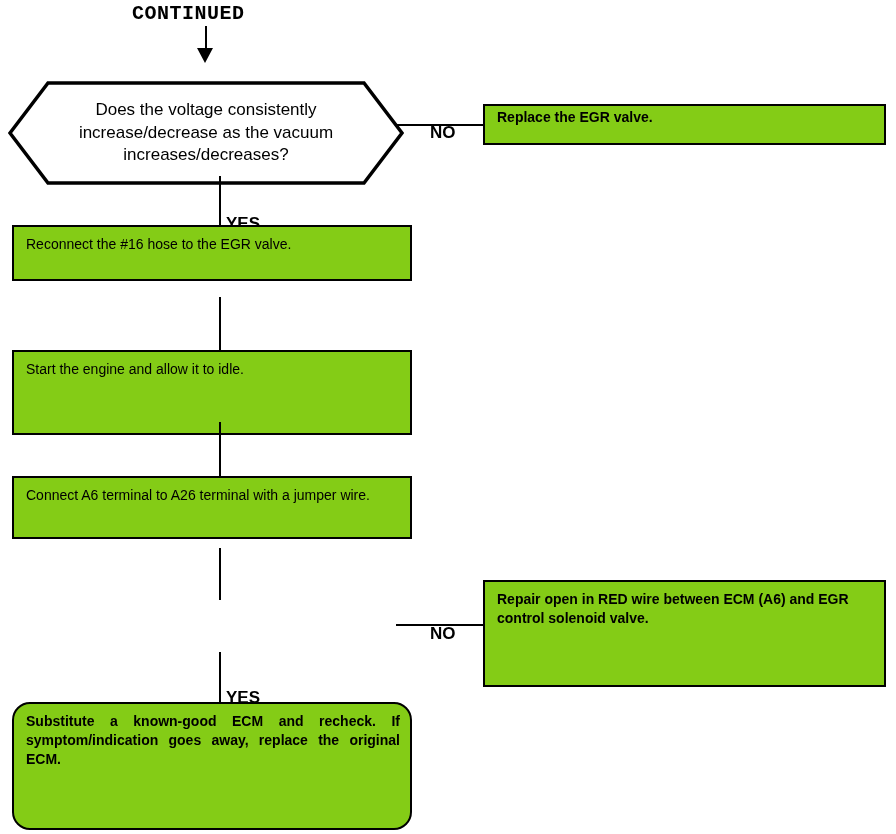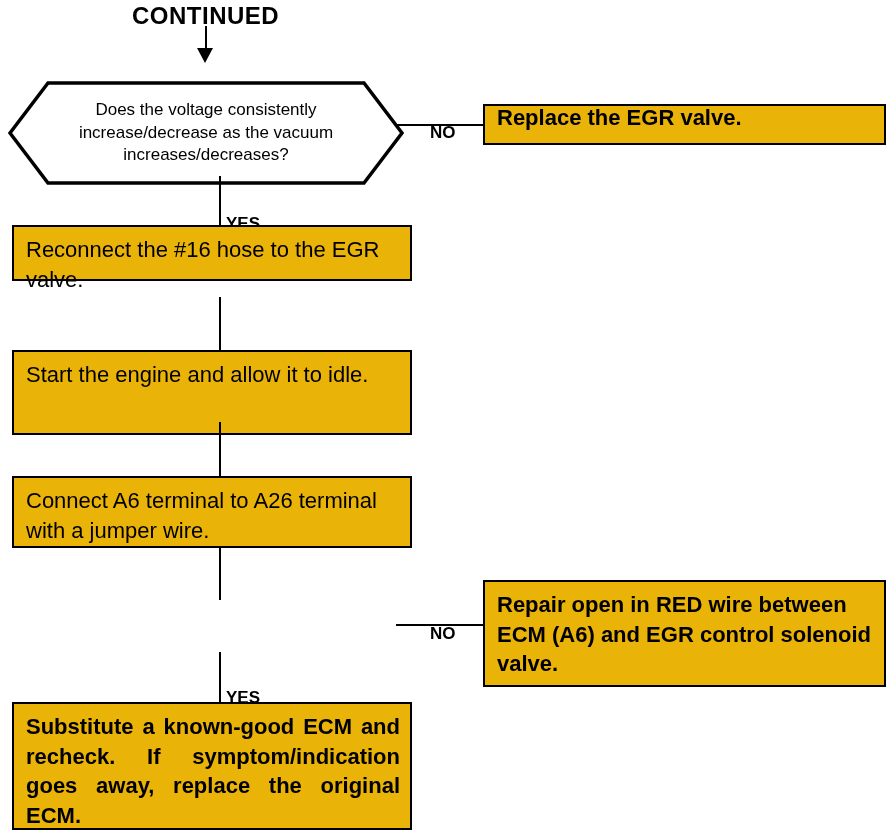--- a/index.html
+++ b/index.html
@@ -17,32 +17,33 @@
     height: 834px;
     overflow: hidden;
     background: #ffffff;
   }
   .abs { position: absolute; }
 
   
   .title {
     left: 132px;
     top: 2px;
-    font-size: 24px;
+    font-size: 20px;
     font-weight: bold;
     letter-spacing: 0.5px;
+    font-family: Liberation Mono, monospace;
   }
 
   
   .box {
     border: 2px solid #000;
-    background: #eab308;
+    background: #84cc16;
     box-sizing: border-box;
     padding: 8px 10px 22px 12px;
-    font-size: 22px;
+    font-size: 14px;
     line-height: 1.35;
   }
   .box.bold { font-weight: bold; }
 
   
   .hex {
     position: absolute;
     box-sizing: border-box;
   }
   .hex .hexbody {
@@ -121,34 +122,34 @@
   </div>
 
   <div class="abs vline" style="left:219px; top:297px; height:53px;"></div>
 
   <div class="abs box" style="left:12px; top:350px; width:400px; height:85px;">
     <span>Start the engine and allow it to idle.</span>
   </div>
 
   <div class="abs vline" style="left:219px; top:422px; height:54px;"></div>
 
-  <div class="abs box" style="left:12px; top:476px; width:400px; height:72px;">
+  <div class="abs box" style="left:12px; top:476px; width:400px; height:63px;">
     <span>Connect A6 terminal to A26 terminal with a jumper wire.</span>
   </div>
 
   <div class="abs vline" style="left:219px; top:548px; height:52px;"></div>
 
 
   <div class="abs hline" style="left:396px; top:624px; width:88px;"></div>
   <div class="abs lbl" style="left:430px; top:597px;">NO</div>
 
   <div class="abs box bold" style="left:483px; top:580px; width:403px; height:107px;">
     <span>Repair open in RED wire between ECM (A6) and EGR control solenoid valve.</span>
   </div>
 
   <div class="abs vline" style="left:219px; top:652px; height:50px;"></div>
   <div class="abs lbl" style="left:226px; top:661px;">YES</div>
 
-  <div class="abs box bold" style="left:12px; top:702px; width:400px; height:128px; text-align:justify;">
+  <div class="abs box bold" style="left:12px; top:702px; width:400px; height:128px; text-align:justify;border-radius:18px;">
     <span>Substitute a known-good ECM and recheck. If symptom/indication goes away, replace the original ECM.</span>
   </div>
 
 </div>
 
 </body></html>

